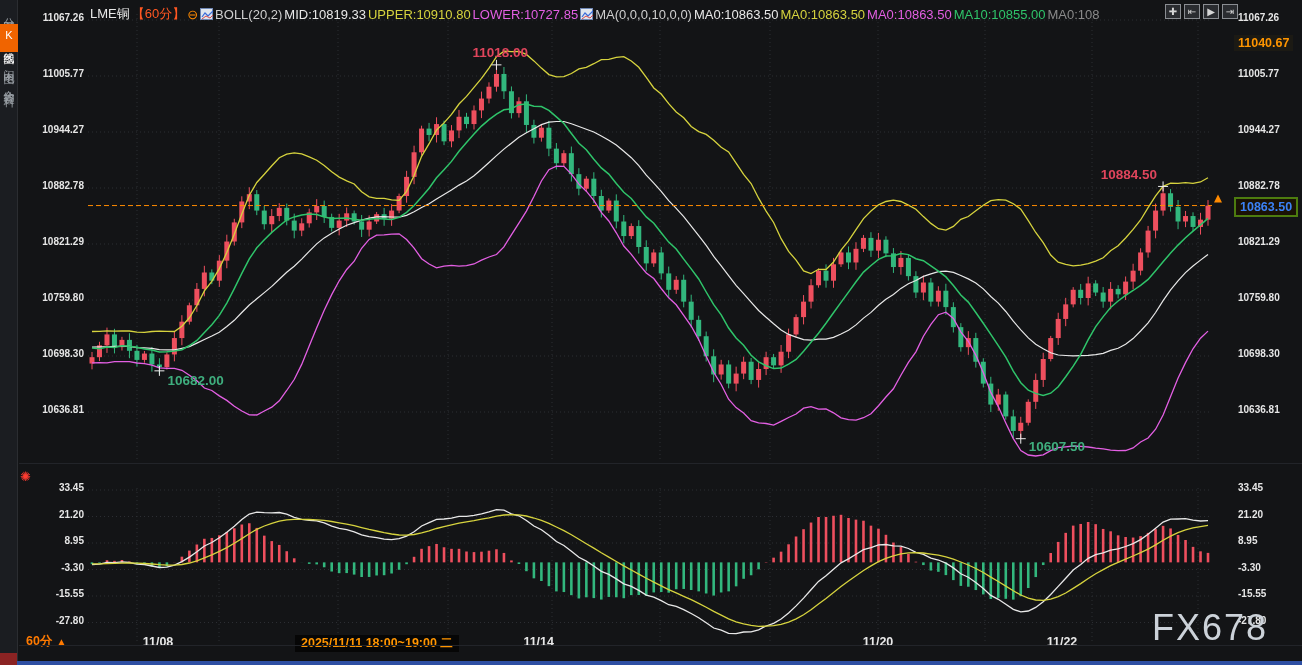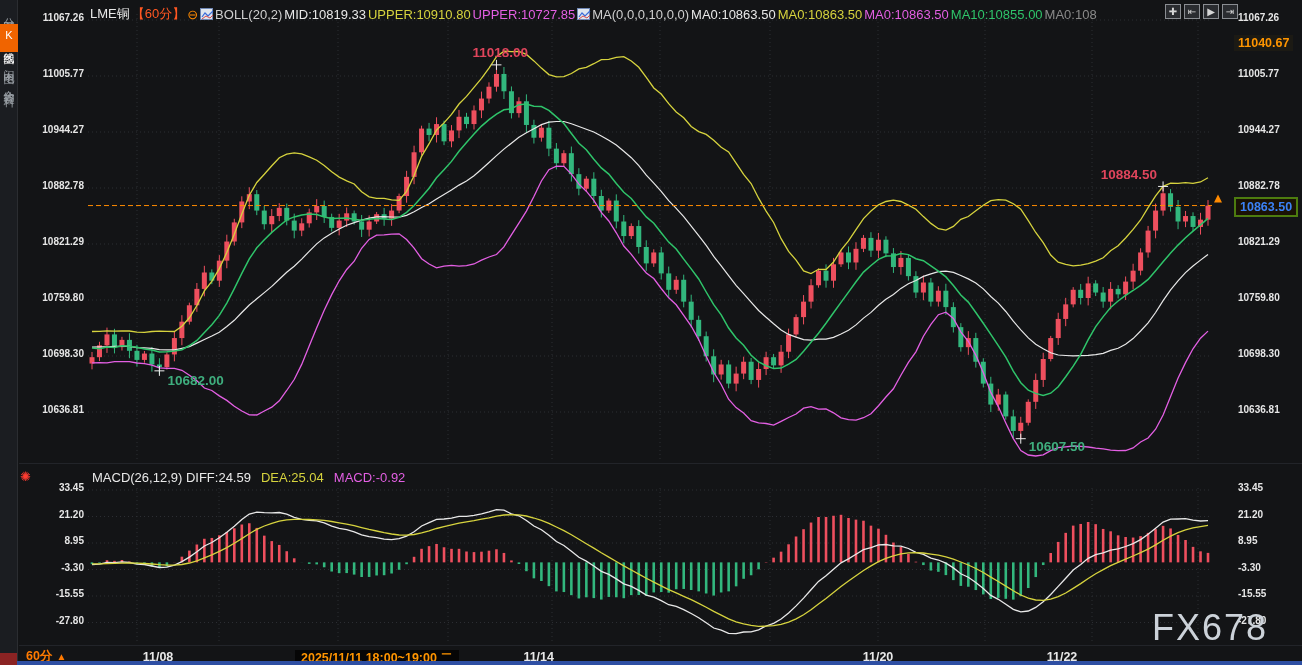--- a/index.html
+++ b/index.html
@@ -40,21 +40,21 @@
   
   .badge { position:absolute; left:1234px; font-size:12.5px; font-weight:700; padding:1px 4px; }
   #badge-upper { color:#ff9500; background:#1c1a14; }
   #badge-last { color:#3b82f6; background:#1a1206; border:2px solid #4d7c0f; }
 
   
   #macd-hdr { position:absolute; left:92px; top:470px; display:flex; gap:10px; font-size:13px; white-space:nowrap; }
   #macd-gear { position:absolute; left:20px; top:469px; color:#ff3b30; font-size:13px; cursor:pointer; }
 
   
-  #time-row { position:absolute; left:0; bottom:0; width:1302px; height:15px; font-size:12.5px; font-weight:700; }
+  #time-row { position:absolute; left:0; bottom:15px; width:1302px; height:15px; font-size:12.5px; font-weight:700; }
   #period-sel { position:absolute; left:26px; bottom:0; color:#ff7a00; cursor:pointer; }
   #period-sel .arr { font-size:10px; margin-left:4px; }
   .time-tick { position:absolute; width:70px; text-align:center; color:#e8e8e8; }
   #time-highlight { position:absolute; background:#060606; color:#ff9500; padding:0 6px; white-space:nowrap; }
 
   
   #bottom-blue { position:absolute; left:0; bottom:0; width:1302px; height:4px; background:#2e4fa3; }
   #corner-red { position:absolute; left:0; bottom:0; width:17px; height:12px; background:#8b2323; z-index:5; }
   #watermark { position:absolute; right:34px; bottom:16px; font-size:36px; letter-spacing:2px; color:#ccd2d9; }
   #sep-macd { position:absolute; left:19px; top:463px; width:1283px; border-top:1px solid #222429; }
@@ -601,21 +601,21 @@
     <span id="collapse-icon">⊖</span>
     <span class="mini-chart-icon">
         <svg width="13" height="12">
           <polyline points="1,8 4,4 7,7 12,2" stroke="#3a6bd8" stroke-width="1.2" fill="none"></polyline>
           <polyline points="1,10 5,7 9,9 12,6" stroke="#d84a4a" stroke-width="1" fill="none"></polyline>
         </svg>
       </span>
     <span class="c-lt">BOLL(20,2)</span>
     <span class="c-white">MID:10819.33</span>
     <span class="c-yellow">UPPER:10910.80</span>
-    <span class="c-magenta">UPPER:10727.85</span>
+    <span class="c-magenta">LOWER:10727.85</span>
     <span class="mini-chart-icon">
         <svg width="13" height="12">
           <polyline points="1,8 4,4 7,7 12,2" stroke="#3a6bd8" stroke-width="1.2" fill="none"></polyline>
           <polyline points="1,10 5,7 9,9 12,6" stroke="#d84a4a" stroke-width="1" fill="none"></polyline>
         </svg>
       </span>
     <span class="c-lt">MA(0,0,0,10,0,0)</span>
     <span class="c-white">MA0:10863.50</span>
     <span class="c-yellow">MA0:10863.50</span>
     <span class="c-magenta">MA0:10863.50</span>
@@ -664,25 +664,20 @@
       <div class="ax-label ax-right" style="top: 535px;">8.95</div>
       <div class="ax-label ax-right" style="top: 561.5px;">-3.30</div>
       <div class="ax-label ax-right" style="top: 588px;">-15.55</div>
       <div class="ax-label ax-right" style="top: 614.5px;">-27.80</div>
     </div>
 
   <div class="badge" id="badge-upper" style="top: 35.2148px;">11040.67</div>
   <div class="badge" id="badge-last" style="top: 196.559px;">10863.50</div>
 
   <div id="macd-gear">✺</div>
-  <div id="macd-hdr">
-    <span class="c-white">MACD(26,12,9) DIFF:24.59</span>
-    <span class="c-yellow">DEA:25.04</span>
-    <span class="c-magenta">MACD:-0.92</span>
-  </div>
 
   <div id="time-row">
     <div id="period-sel">
       <span>60分</span><span class="arr">▲</span>
     </div>
     <div id="time-ticks">
         <div class="time-tick" style="left: 123px;">11/08</div>
         <div class="time-tick" style="left: 484px; text-align: right;">11/14</div>
         <div class="time-tick" style="left: 662px; margin-top: 33px;">11/18</div>
         <div class="time-tick" style="left: 843px;">11/20</div>

